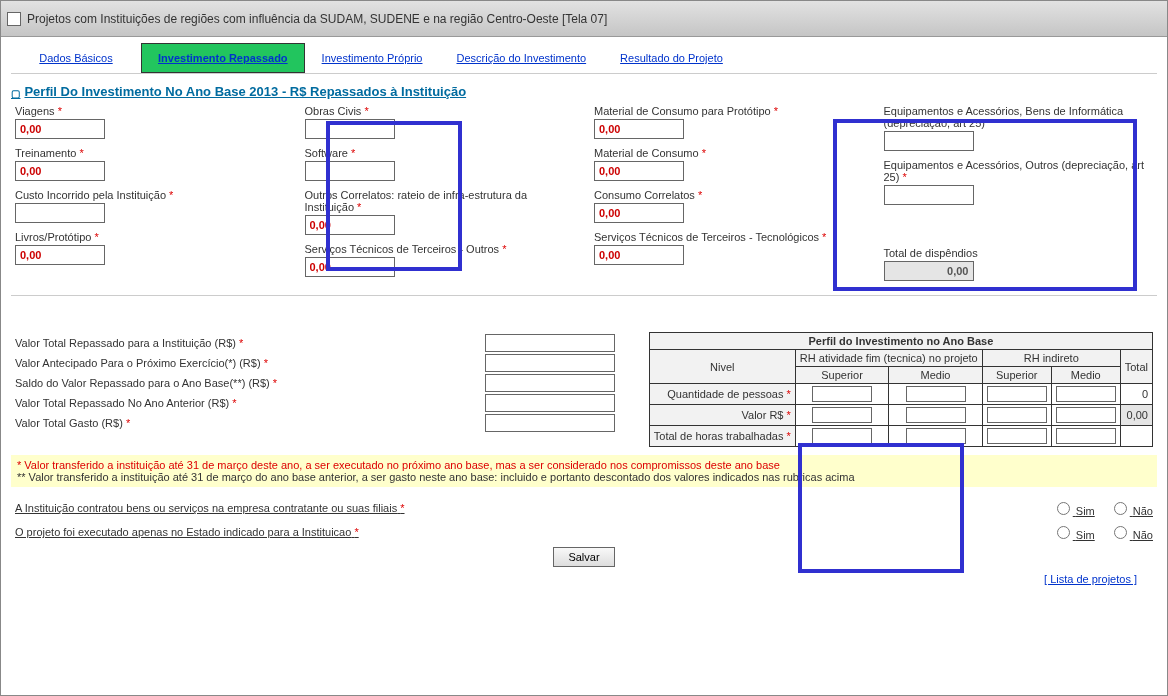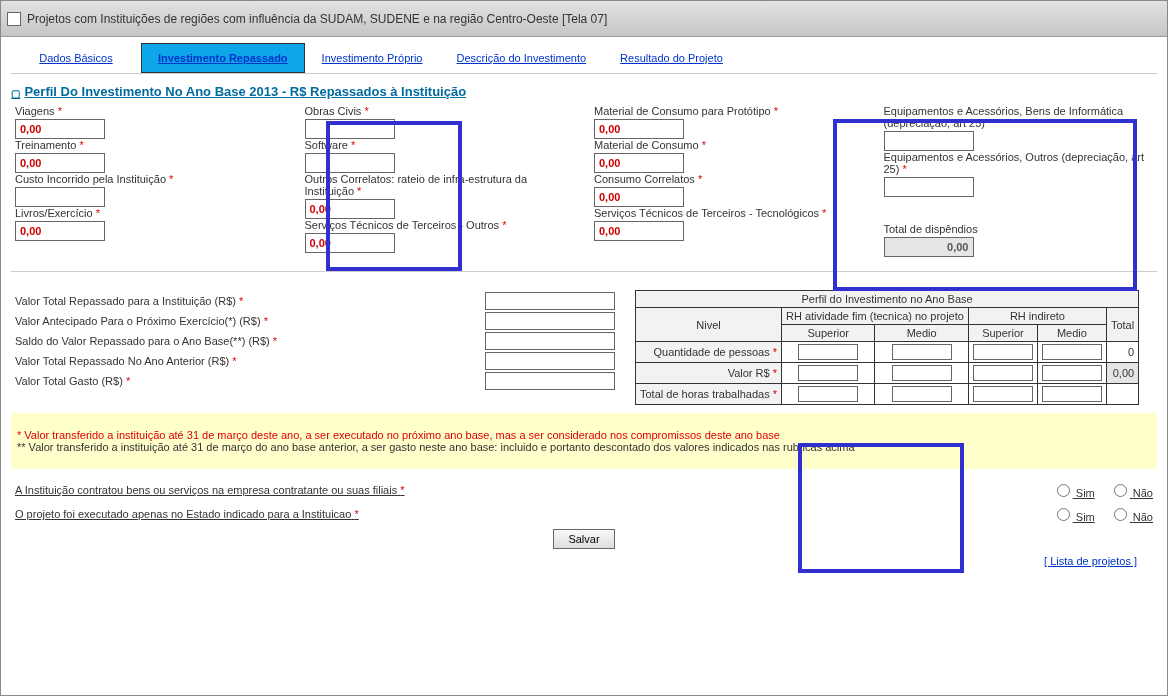--- a/index.html
+++ b/index.html
@@ -45,21 +45,21 @@
   .tab {
     padding: 8px 16px;
     color: #0033cc;
     text-decoration: underline;
     cursor: pointer;
     text-align: center;
     min-width: 130px;
     border: 1px solid transparent;
   }
   .tab.active {
-    background: #0ea5e9;
+    background: #22c55e;
     border: 1px solid #333;
     font-weight: bold;
   }
   .section-header {
     margin: 10px 0 6px 0;
     color: #006b9f;
     font-size: 13px;
     text-decoration: underline;
     font-weight: bold;
     display: flex;
@@ -93,24 +93,25 @@
     color: #c00;
     font-weight: bold;
     background: #fff;
   }
   .text-input.disabled {
     background: #e5e5e5;
     color: #555;
     text-align: right;
   }
   .totals {
-    margin-top: 18px;
+    margin-top: 36px;
     padding: 0 4px;
     display: flex;
     gap: 20px;
+    justify-content: space-between;
   }
   .totals-left {
     flex: 0 0 600px;
   }
   .total-row {
     display: flex;
     align-items: center;
     margin: 2px 0;
   }
   .total-row label { flex: 1; }
@@ -134,21 +135,21 @@
     font-weight: normal;
   }
   .rh-table input {
     width: 60px;
     border: 1px solid #666;
     height: 16px;
     text-align: right;
   }
   .notes {
     background: #ffffcc;
-    padding: 16px 6px;
+    padding: 4px 6px;
     margin-top: 8px;
     font-size: 11px;
   }
   .note-red { color: #d00; }
   .questions {
     margin-top: 12px;
     padding: 0 4px;
     text-decoration: underline;
   }
   .q-row {
@@ -180,21 +181,21 @@
   
   .hl {
     position: absolute;
     border: 4px solid #3030d0;
     pointer-events: none;
     z-index: 50;
   }
   .hl1 { left: 325px; top: 84px; width: 136px; height: 150px; }
   .hl2 { left: 832px; top: 82px; width: 304px; height: 172px; }
   .hl3 { left: 797px; top: 406px; width: 166px; height: 130px; }
-  .col { display:flex; flex-direction:column; }
+  .col { display:flex; flex-direction:column; gap: 8px; }
 </style>
 </head>
 <body>
 
 <div class="window">
 
   <div class="titlebar">
     <span class="icon-box"></span>
     <span>Projetos com Instituições de regiões com influência da SUDAM, SUDENE e na região Centro-Oeste [Tela 07]</span>
   </div>
@@ -226,21 +227,21 @@
         </div>
         <div class="field">
           <label><span>Treinamento</span> <span class="req">*</span></label>
           <input class="text-input" value="0,00" style="">
         </div>
         <div class="field">
           <label><span>Custo Incorrido pela Instituição</span> <span class="req">*</span></label>
           <input class="text-input" value="" style="">
         </div>
         <div class="field">
-          <label><span>Livros/Exercício</span> <span class="req">*</span></label>
+          <label><span>Livros/Protótipo</span> <span class="req">*</span></label>
           <input class="text-input" value="0,00" style="">
         </div>
       </div>
 
       <div class="col">
         <div class="field">
           <label><span>Obras Civis</span> <span class="req">*</span></label>
           <input class="text-input" value="" style="">
         </div>
         <div class="field">
@@ -318,21 +319,21 @@
         <div class="total-row">
             <label><span>Valor Total Gasto (R$)</span> <span class="req">*</span></label>
             <input style="">
           </div>
       </div>
 
       <div>
         <table class="rh-table">
           <tbody>
               <tr>
-            <th colspan="6" style="text-align:center;font-weight:normal;">Perfil do Investimento no Ano Base</th>
+            <th colspan="6" style="text-align:center;font-weight:bold;">Perfil do Investimento no Ano Base</th>
           </tr>
           <tr>
             <th rowspan="2">Nivel</th>
             <th colspan="2">RH atividade fim (tecnica) no projeto</th>
             <th colspan="2">RH indireto</th>
             <th rowspan="2">Total</th>
           </tr>
           <tr>
             <th>Superior</th>
             <th>Medio</th>

